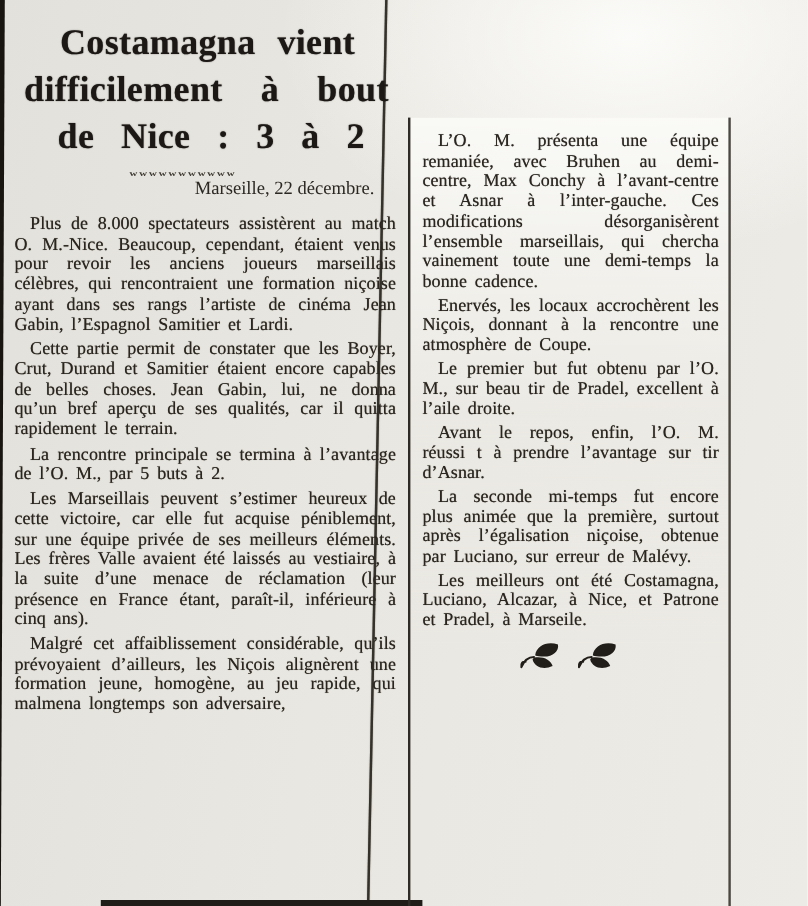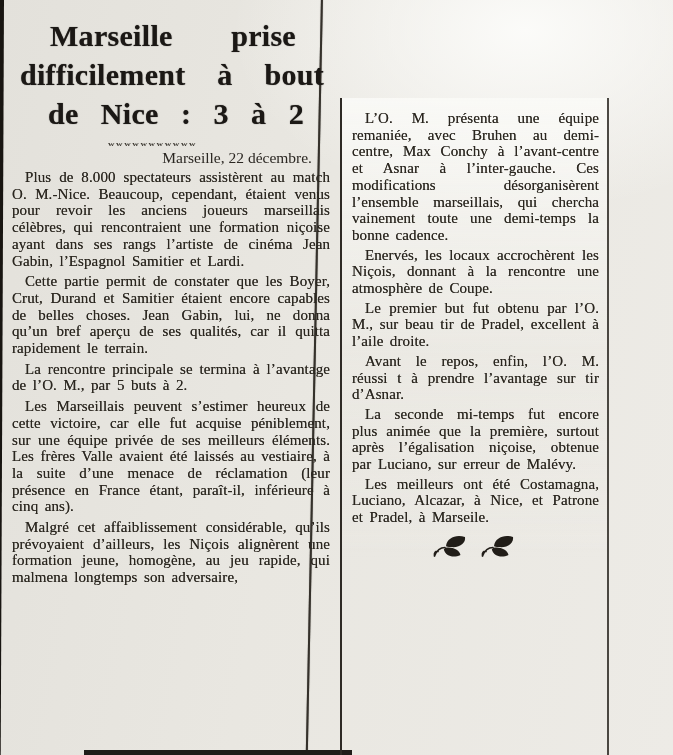--- a/index.html
+++ b/index.html
@@ -19,21 +19,21 @@
 
   
   .col{position:absolute;}
   .col-left{left:12px;top:10px;width:318px;height:745px;overflow:hidden;}
   .headline{margin:6px 0 2px;font-weight:700;color:#1b1815;font-size:30px;line-height:39px;letter-spacing:.3px;text-shadow:0 0 1px rgba(22,19,15,.7);}
   .hl{display:block;text-align:justify;text-align-last:justify;}
   .hl1{padding:0 34px 0 38px;}
   .hl2{padding:0 6px 0 8px;}
   .hl3{padding:0 26px 0 36px;}
   .squiggle{margin:6px 0 0 96px;font-size:9px;font-weight:700;letter-spacing:1.6px;color:#3a362f;transform:scaleY(.75);transform-origin:left center;}
-  .dateline{text-align:right;padding-right:18px;font-size:15.5px;line-height:18px;margin-bottom:2px;color:#2b2722;}
+  .dateline{text-align:right;padding-right:18px;font-size:15.5px;line-height:18px;margin-bottom:12px;color:#2b2722;}
 
   .body-p{
     margin:0 0 4px;font-size:15px;line-height:16.7px;
     text-align:justify;text-justify:inter-word;text-indent:13px;
     word-spacing:2.6px;letter-spacing:.1px;color:#2a261f;
     text-shadow:0 0 .6px rgba(42,38,31,.75);
   }
 
   
   .col-right{
@@ -53,21 +53,21 @@
 <body>
 
 <div class="page">
 
   <div class="edge-left"></div>
   <div class="col-rule"></div>
   <div class="bottom-rule"></div>
 
   <div class="col col-left">
     <h1 class="headline">
-      <span class="hl hl1">Marseille prise</span>
+      <span class="hl hl1">Costamagna vient</span>
       <span class="hl hl2">difficilement à bout</span>
       <span class="hl hl3">de Nice : 3 à 2</span>
     </h1>
     <div class="squiggle">wwwwwwwwwww</div>
     <div class="dateline">Marseille, 22 décembre.</div>
 
     <p class="body-p">Plus de 8.000 spectateurs assistèrent au match O. M.-Nice. Beaucoup, cependant, étaient venus pour revoir les anciens joueurs marseillais célèbres, qui rencontraient une formation niçoise ayant dans ses rangs l’artiste de cinéma Jean Gabin, l’Espagnol Samitier et Lardi.</p>
     <p class="body-p">Cette partie permit de constater que les Boyer, Crut, Durand et Samitier étaient encore capables de belles choses. Jean Gabin, lui, ne donna qu’un bref aperçu de ses qualités, car il quitta rapidement le terrain.</p>
     <p class="body-p">La rencontre principale se termina à l’avantage de l’O. M., par 5 buts à 2.</p>
     <p class="body-p">Les Marseillais peuvent s’estimer heureux de cette victoire, car elle fut acquise péniblement, sur une équipe privée de ses meilleurs éléments. Les frères Valle avaient été laissés au vestiaire, à la suite d’une menace de réclamation (leur présence en France étant, paraît-il, inférieure à cinq ans).</p>

